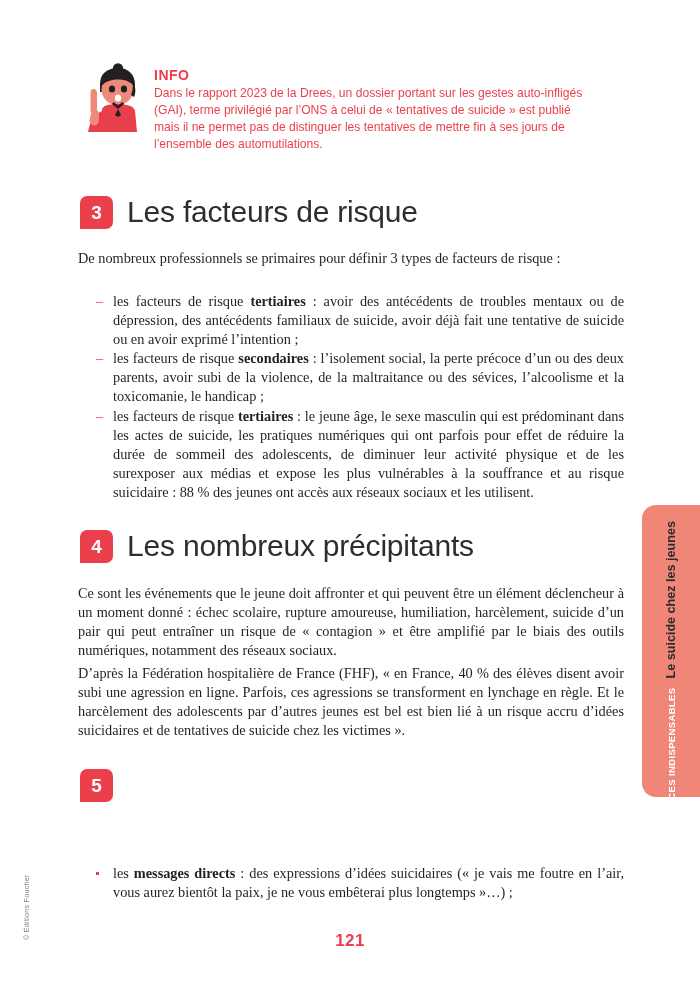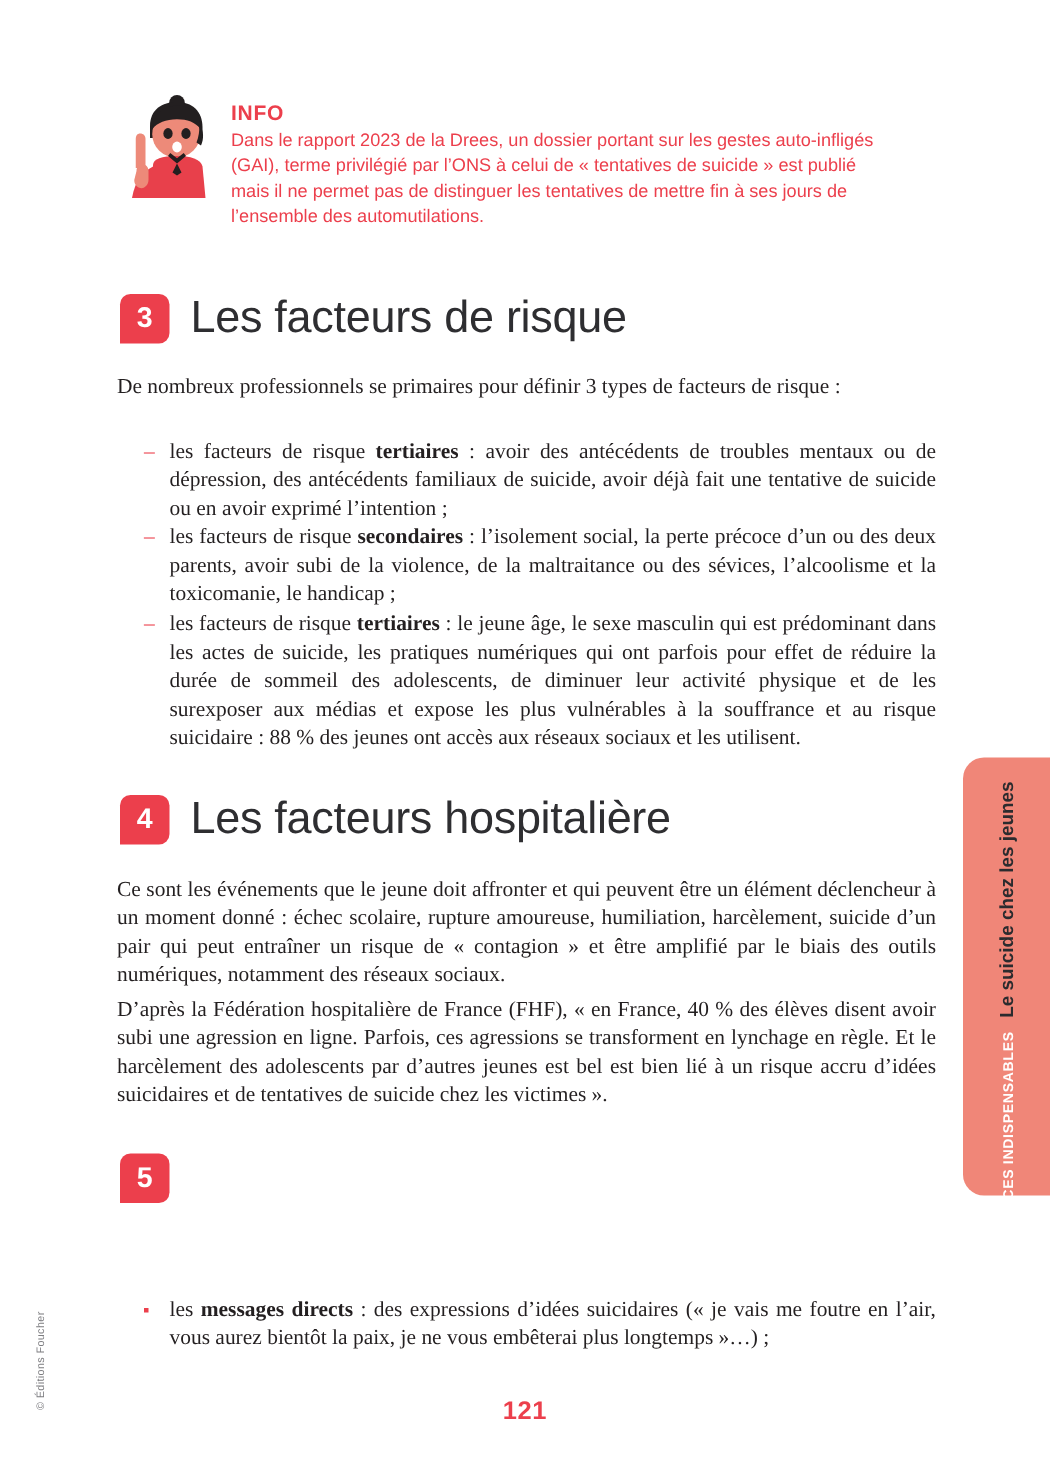--- a/index.html
+++ b/index.html
@@ -276,21 +276,21 @@
       <span class="bitem-txt"><span>les facteurs de risque </span><b>secondaires</b><span> : l’isolement social, la perte précoce d’un ou des deux parents, avoir subi de la violence, de la maltraitance ou des sévices, l’alcoolisme et la toxicomanie, le handicap ;</span></span>
     </div>
     <div class="bitem">
       <span class="dash">–</span>
       <span class="bitem-txt"><span>les facteurs de risque </span><b>tertiaires</b><span> : le jeune âge, le sexe masculin qui est prédominant dans les actes de suicide, les pratiques numériques qui ont parfois pour effet de réduire la durée de sommeil des adolescents, de diminuer leur activité physique et de les surexposer aux médias et expose les plus vulnérables à la souffrance et au risque suicidaire : 88 % des jeunes ont accès aux réseaux sociaux et les utilisent.</span></span>
     </div>
   </div>
 
   <div class="section-head" style="top:529px">
     <div class="num-badge">4</div>
-    <div class="sec-title">Les facteurs hospitalière</div>
+    <div class="sec-title">Les nombreux précipitants</div>
   </div>
 
   <div class="para" style="top:584px">Ce sont les événements que le jeune doit affronter et qui peuvent être un élément déclencheur à un moment donné : échec scolaire, rupture amoureuse, humiliation, harcèlement, suicide d’un pair qui peut entraîner un risque de « contagion » et être amplifié par le biais des outils numériques, notamment des réseaux sociaux.</div>
   <div class="para" style="top:664px">D’après la Fédération hospitalière de France (FHF), « en France, 40 % des élèves disent avoir subi une agression en ligne. Parfois, ces agressions se transforment en lynchage en règle. Et le harcèlement des adolescents par d’autres jeunes est bel est bien lié à un risque accru d’idées suicidaires et de tentatives de suicide chez les victimes ».</div>
 
   <div class="section-head" style="top:769px">
     <div class="num-badge">5</div>
   </div>
 
 

